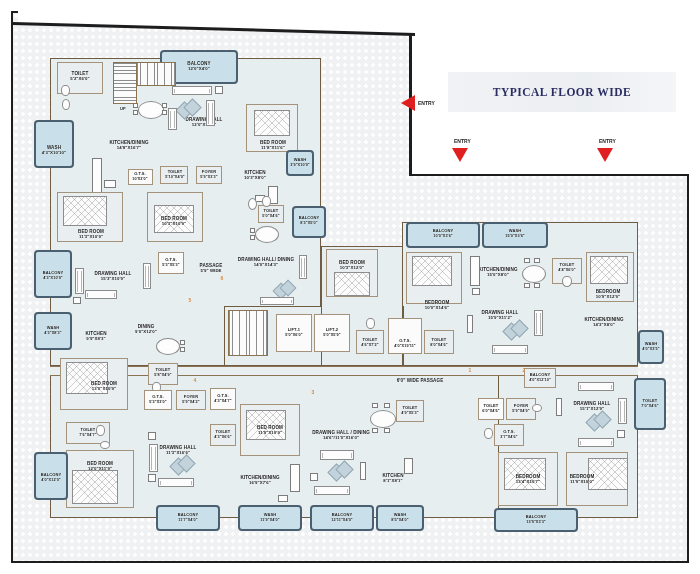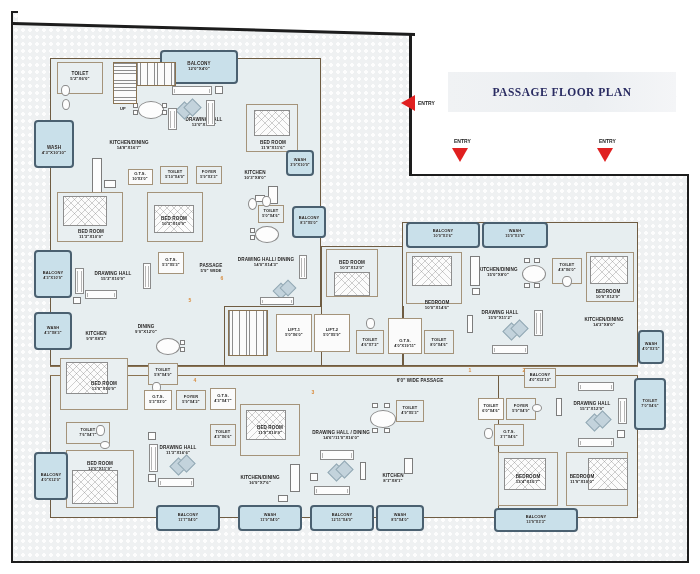--- a/index.html
+++ b/index.html
@@ -131,21 +131,21 @@
   <div id="wedge2"></div>
   <div id="anglewall"></div>
   <div id="rightwallnotch"></div>
   <div id="topnotchline"></div>
 
   <svg id="swoosh" viewBox="0 0 120 46">
     <path d="M4 44 C30 6, 58 4, 74 24 C84 36, 96 40, 116 34" stroke="#9fa8b8" stroke-width="2.2" fill="none"></path>
     <path d="M16 44 C40 10, 64 10, 80 28" stroke="#b9c1cd" stroke-width="1.6" fill="none"></path>
   </svg>
   <div id="titlepanel">
-    <div class="t1">PASSAGE FLOOR PLAN</div>
+    <div class="t1">TYPICAL FLOOR WIDE</div>
   </div>
 
   <div class="entry" style="left:401px;top:95px;">
     <div class="tri tri-left" style="left:0;top:0;"></div>
     <div class="etxt" style="left:17px;top:5px;">ENTRY</div>
   </div>
   <div class="entry" style="left:452px;top:140px;">
     <div class="etxt" style="left:2px;top:-2px;">ENTRY</div>
     <div class="tri tri-down" style="left:0;top:8px;"></div>
   </div>

